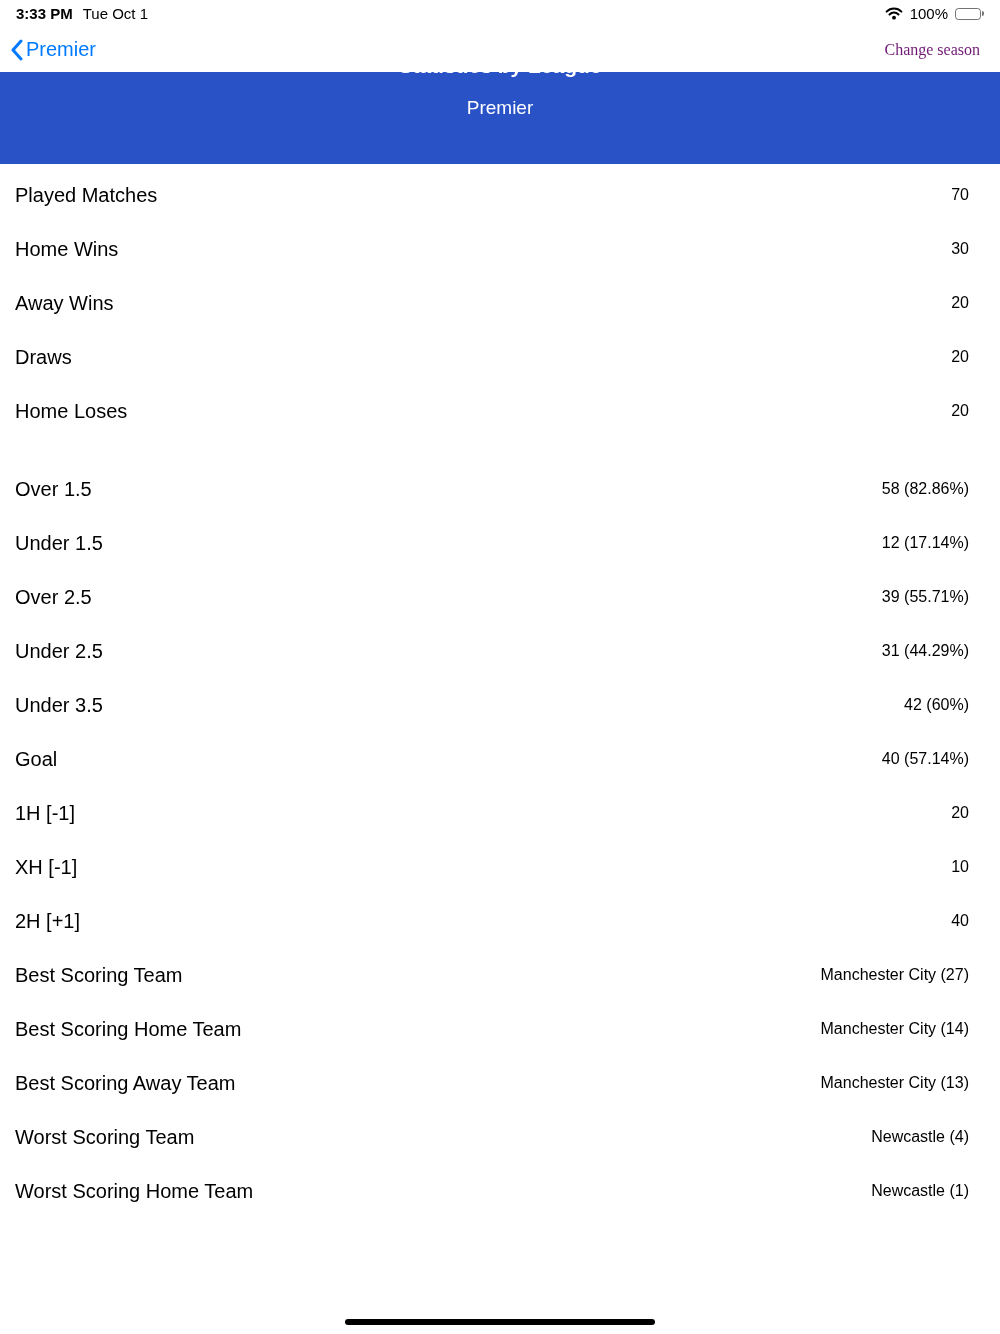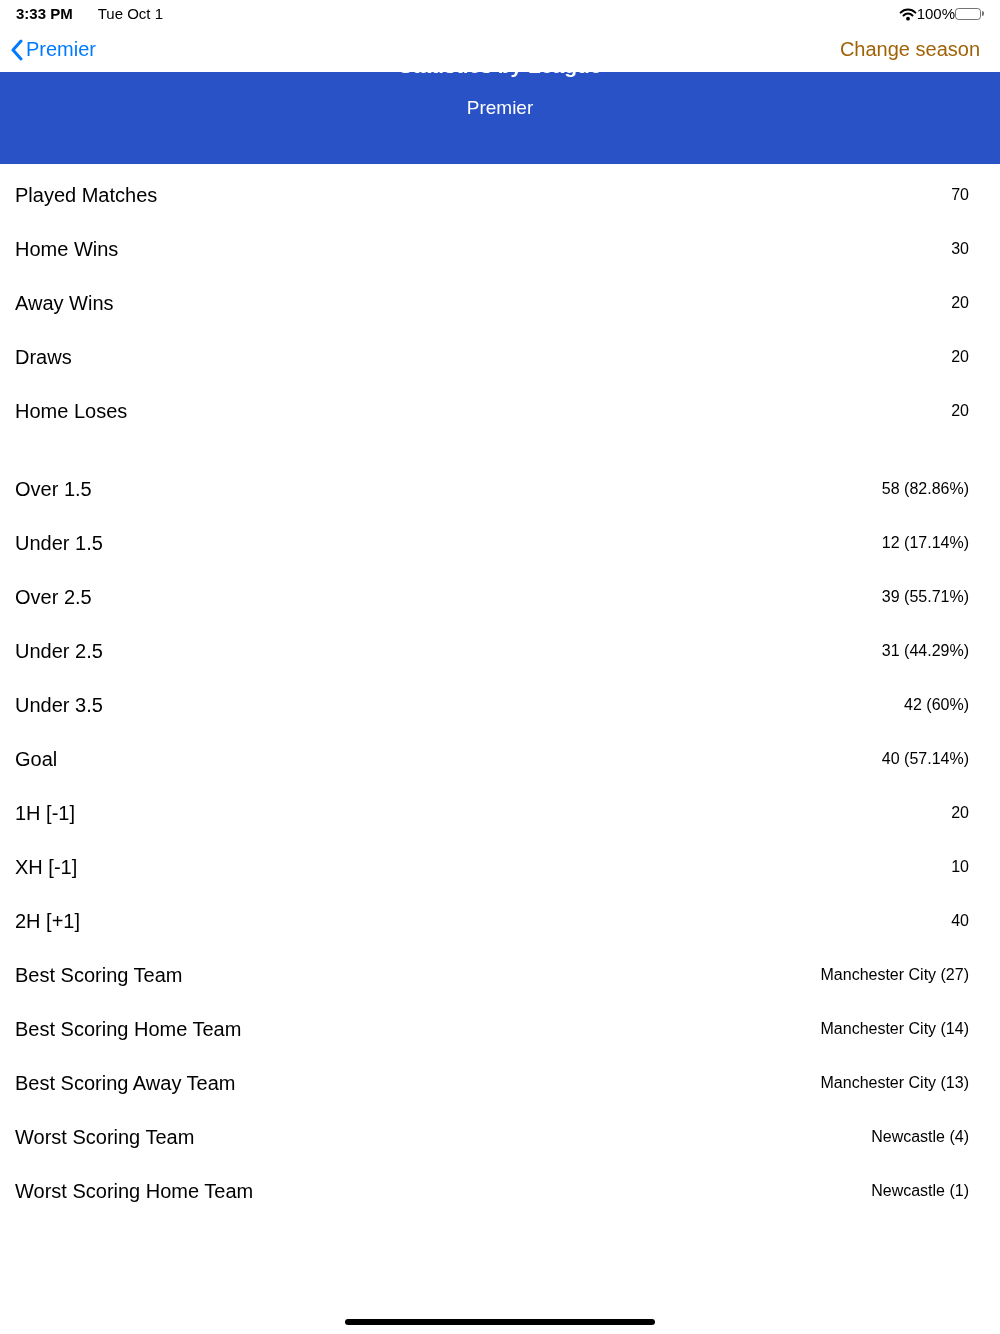--- a/index.html
+++ b/index.html
@@ -22,22 +22,22 @@
     height: 27px;
     display: flex;
     align-items: center;
     justify-content: space-between;
     padding: 0 16px 0 16px;
     font-size: 15px;
     color: #000;
   }
   .status-left { display: flex; align-items: center; gap: 10px; }
   .status-time { font-weight: 600; }
-  .status-date { font-weight: 400; margin-left: 15px; }
-  .status-right { display: flex; align-items: center; }
+  .status-date { font-weight: 400; }
+  .status-right { display: flex; gap: 7px; }
   .status-right .pct { font-size: 15px; font-weight: 400; }
   .wifi svg { display: block; margin-top: 2px; }
   .battery { display: flex; align-items: center; }
   .battery .bat-body {
     width: 26px; height: 12px;
     border: 1px solid rgba(0,0,0,0.55);
     border-radius: 3.5px;
     padding: 1px;
   }
   .battery .bat-fill {
@@ -62,23 +62,24 @@
   .nav-back {
     display: flex;
     align-items: center;
     gap: 3px;
     color: #007aff;
     font-size: 20px;
     cursor: pointer;
   }
   .nav-back .chev { display: flex; align-items: center; }
   .nav-change {
-    color: #a16207;
-    font-size: 20px;
+    color: #701a75;
+    font-size: 16px;
     cursor: pointer;
+    font-family: Liberation Serif, serif;
   }
   
   .league-header {
     height: 92px;
     background: #2952c6;
     color: #ffffff;
     display: flex;
     flex-direction: column;
     align-items: center;
     justify-content: center;

